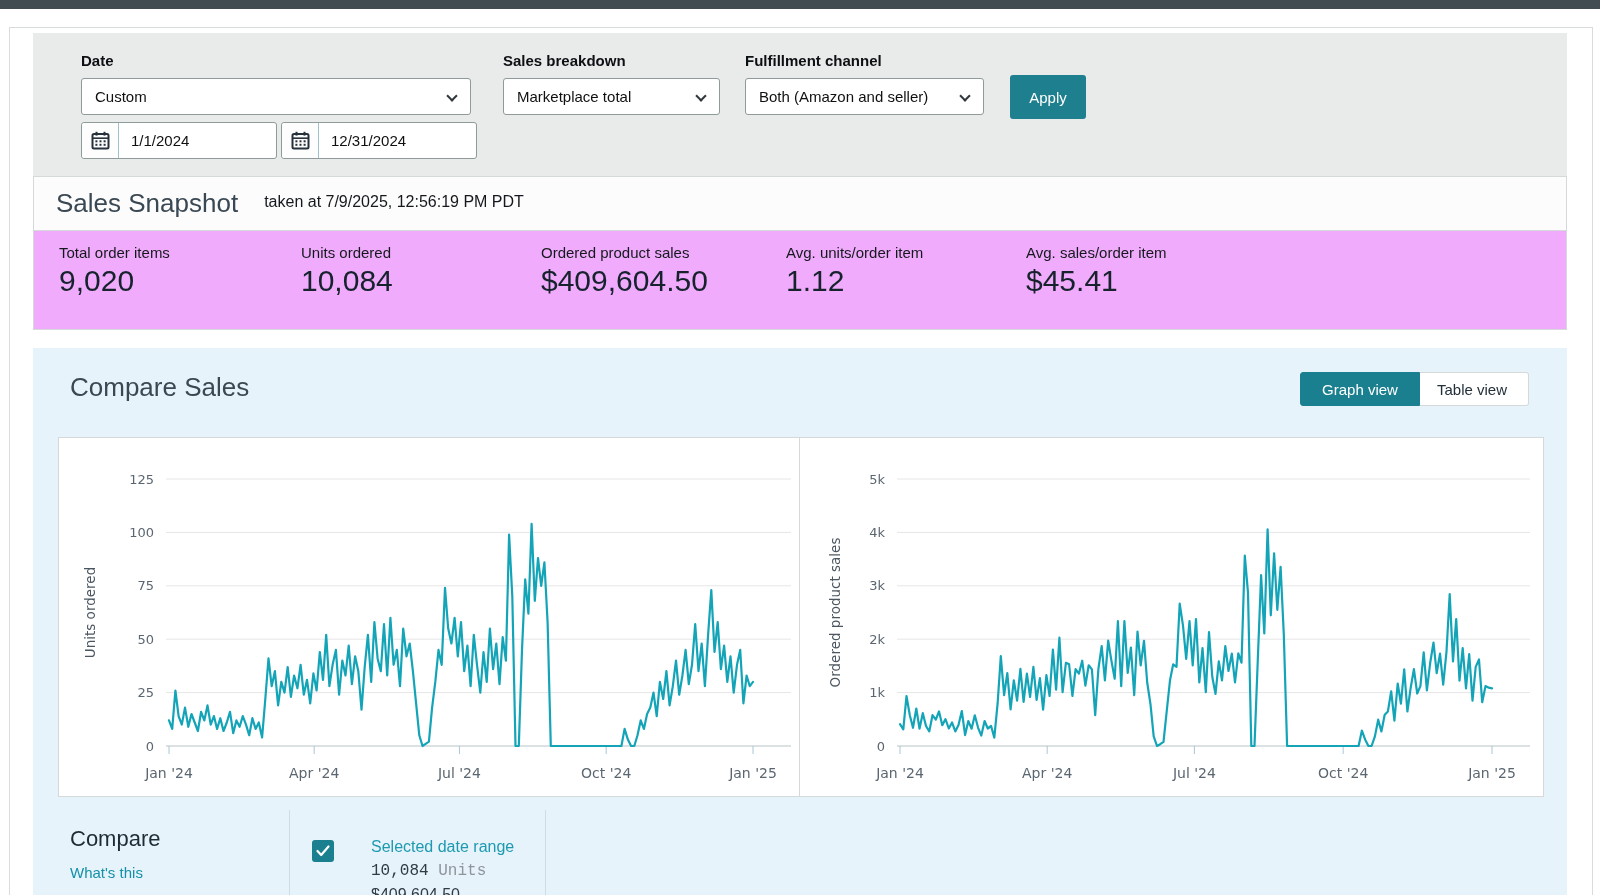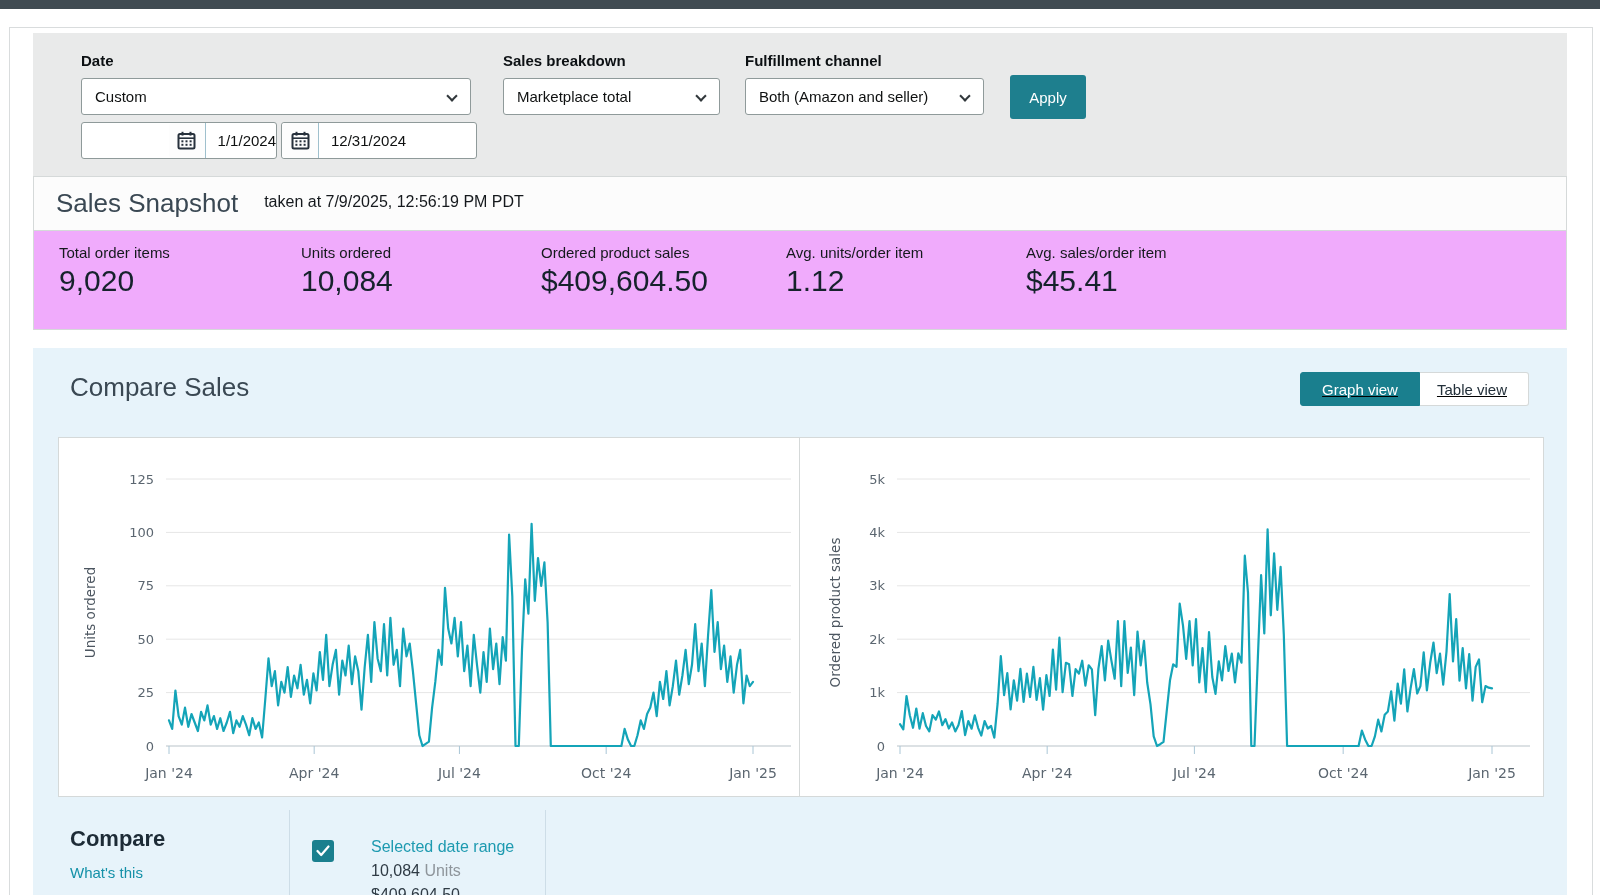--- a/index.html
+++ b/index.html
@@ -33,56 +33,56 @@
   .snap-title { font-size:26px; color:#3a4853; }
   .snap-taken { font-size:16px; color:#15191d; margin-left:26px; position:relative; top:-2px; }
   .snap-body { height:98px; position:relative; }
   .metric { position:absolute; top:13px; }
   .metric .lbl { font-size:15px; color:#15191d; }
   .metric .val { font-size:30px; color:#16222c; margin-top:3px; }
 
   
   .compare { position:absolute; left:33px; top:348px; width:1534px; height:547px; background:#e7f3fa; }
   .cmp-title { position:absolute; left:37px; top:24px; font-size:26px; color:#3a4853; }
-  .viewtoggle { position:absolute; right:38px; top:24px; display:flex;text-decoration:underline; }
+  .viewtoggle { position:absolute; right:38px; top:24px; display:flex; }
   .vbtn { height:34px; display:flex; align-items:center; padding:0 21px; font-size:15px; cursor:pointer; }
   .vbtn.active { background:#1a7f8e; color:#fff; border:1px solid #1a7f8e; border-radius:3px 0 0 3px; }
   .vbtn.idle { background:#fff; color:#23303a; border:1px solid #d5d9d9; border-left:none; border-radius:0 3px 3px 0;padding-left:17px; }
 
   .charts { position:absolute; left:25px; top:89px; display:flex; }
   .chart-panel { background:#fff; border:1px solid #d5d9d9; position:relative; }
   .chart-panel + .chart-panel { margin-left:-1px; }
 
   
-  .legend-title { position:absolute; left:37px; top:478px; font-size:22px; font-weight:700; color:#1d2b36; }
+  .legend-title { position:absolute; left:37px; top:478px; font-size:22px; font-weight:400; color:#1d2b36; }
   .whats-this { position:absolute; left:37px; top:516px; font-size:15px; color:#1491a8; cursor:pointer; }
   .legend-cell { position:absolute; left:256px; top:462px; width:257px; height:86px;
                  border-left:1px solid #cddde7; border-right:1px solid #cddde7; padding:28px 0 0 22px; }
   .cb { position:absolute; left:22px; top:30px; width:22px; height:22px; background:#1a7f8e; border-radius:3px;
         display:flex; align-items:center; justify-content:center; cursor:pointer; }
   .legend-text { margin-left:59px; }
   .lg-range { font-size:16px; color:#1d9ab0; }
-  .lg-units { font-size:16px; color:#2f3b45; margin-top:6px; }
+  .lg-units { font-size:16px; color:#2f3b45; margin-top:6px;font-family:Liberation Mono, monospace; }
   .lg-units .suf { color:#8e959b; }
   .lg-sales { font-size:16px; color:#2f3b45; margin-top:6px; }
 </style>
 </head>
 <body>
 
 <div id="root">
   <div class="topbar"></div>
   <div class="frame"></div>
 
   <div class="filters">
     <div class="f-label" style="left:48px; top:19px;">Date</div>
     <div class="selectbox" style="left:48px; top:45px; width:390px;text-align:right;">
       <span>Custom</span>
       <span class="chev"></span>
     </div>
-    <div class="datebox" style="left:48px; top:89px; width:196px;justify-content:flex-end;">
+    <div class="datebox" style="left:48px; top:89px; width:196px;">
       <span class="ic">
         <svg width="19" height="19" viewBox="0 0 19 19">
             <rect x="1.5" y="3" width="16" height="14.5" rx="1.5" fill="none" stroke="#27313c" stroke-width="2"></rect>
             <line x1="5.5" y1="0.8" x2="5.5" y2="4.6" stroke="#27313c" stroke-width="2"></line>
             <line x1="13.5" y1="0.8" x2="13.5" y2="4.6" stroke="#27313c" stroke-width="2"></line>
             <line x1="2" y1="7.2" x2="17" y2="7.2" stroke="#27313c" stroke-width="1.6"></line>
             <g fill="#27313c">
               <rect x="4.4" y="9.3" width="2" height="2"></rect>
               <rect x="8.5" y="9.3" width="2" height="2"></rect>
               <rect x="12.6" y="9.3" width="2" height="2"></rect>

